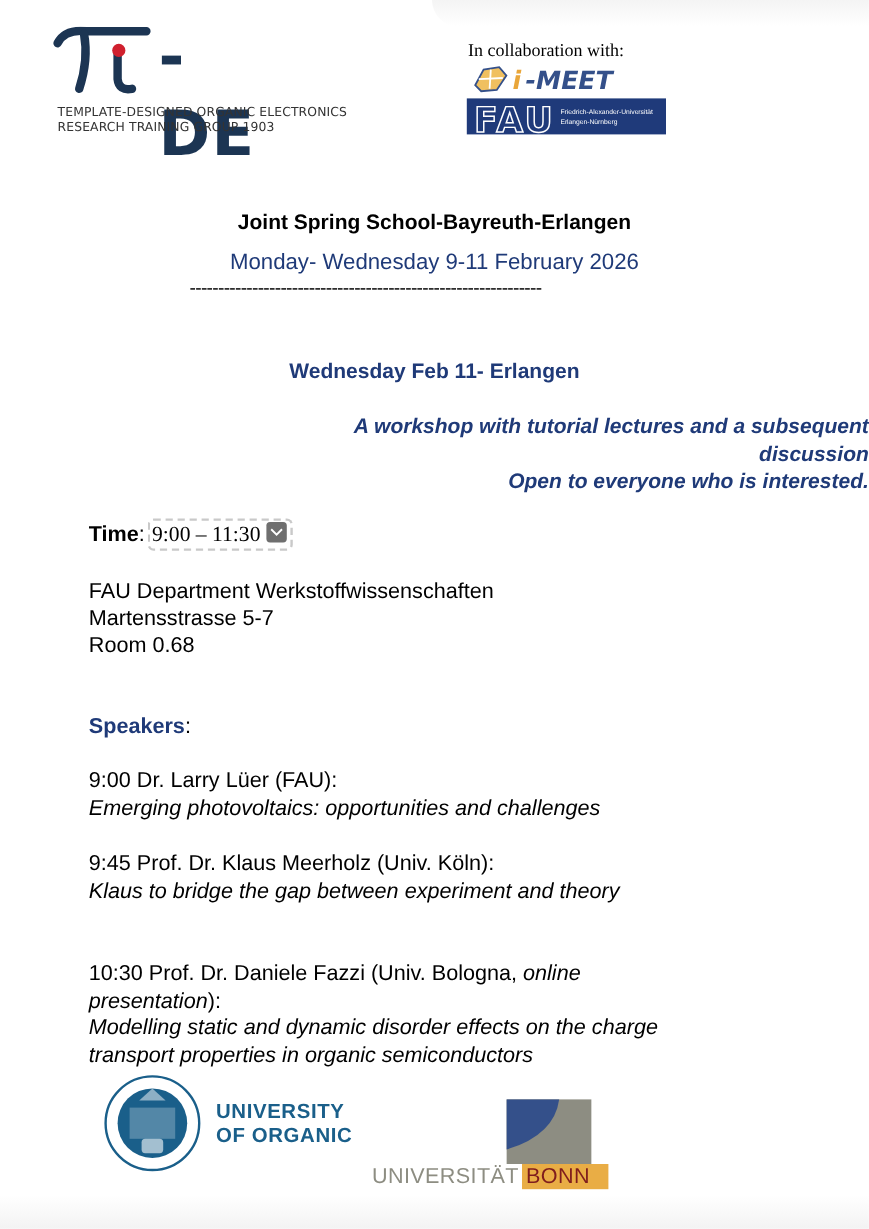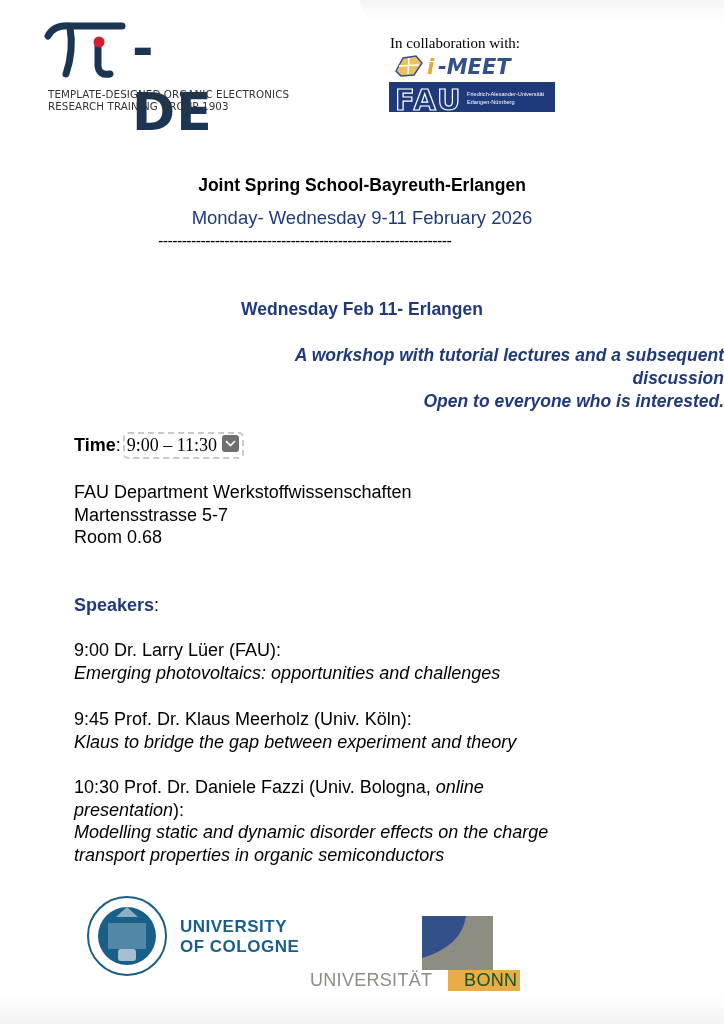--- a/index.html
+++ b/index.html
@@ -94,22 +94,22 @@
   .uoc-text {
     position:absolute; left:180px; top:917px; font-size:17px; font-weight:bold;
     color:#1a5f8a; line-height:20px; letter-spacing:0.5px;
   }
   .bonn-graphic { position:absolute; left:422px; top:916px; width:71px; height:54px; }
   .bonn-text {
     position:absolute; left:310px; top:970px; font-size:18px; color:#8d8d82;
     letter-spacing:0.3px; display:flex; align-items:center;
   }
   .bonn-tag {
-    background:#e9ad45; color:#14532d; padding:0 3px; margin-left:16px; height:21px;
-    line-height:21px; width:66px;text-align:right;
+    background:#e9ad45; color:#7f1d1d; padding:0 3px; margin-left:3px; height:21px;
+    line-height:21px; width:66px;
   }
 </style>
 </head>
 <body>
 
 <div class="topfade"></div>
 
 <div class="pide">
   <div class="pide-mark">
     <svg class="pide-pi" width="90" height="58" viewBox="0 0 90 58">
@@ -178,37 +178,37 @@
 <div class="body-block" style="top:639px;">
   <div>9:00 Dr. Larry Lüer (FAU):</div>
   <div class="it">Emerging photovoltaics: opportunities and challenges</div>
 </div>
 
 <div class="body-block" style="top:708px;">
   <div>9:45 Prof. Dr. Klaus Meerholz (Univ. Köln):</div>
   <div class="it">Klaus to bridge the gap between experiment and theory</div>
 </div>
 
-<div class="body-block" style="top:776px;">
+<div class="body-block" style="top:800px;">
   <div><span>10:30 Prof. Dr. Daniele Fazzi (Univ. Bologna, </span><span class="it">online</span></div>
   <div><span class="it">presentation</span><span>):</span></div>
   <div class="it">Modelling static and dynamic disorder effects on the charge</div>
   <div class="it">transport properties in organic semiconductors</div>
 </div>
 
 <svg class="uoc" width="82" height="82" viewBox="0 0 82 82">
   <circle cx="41" cy="41" r="39" fill="#fff" stroke="#1a5f8a" stroke-width="2"></circle>
   <circle cx="41" cy="41" r="29" fill="#1a5f8a"></circle>
   <rect x="22" y="28" width="38" height="26" fill="#fff" opacity="0.25"></rect>
   <polygon points="30,22 41,12 52,22" fill="#fff" opacity="0.5"></polygon>
   <rect x="32" y="54" width="18" height="12" rx="3" fill="#fff" opacity="0.6"></rect>
 </svg>
 <div class="uoc-text">
   <div>UNIVERSITY</div>
-  <div>OF COLOGNE</div>
+  <div>OF ORGANIC</div>
 </div>
 
 <svg class="bonn-graphic" viewBox="0 0 71 54">
   <rect x="0" y="0" width="71" height="54" fill="#8d8d82"></rect>
   <path d="M0 0 L44 0 Q40 30 0 42 Z" fill="#34508a"></path>
 </svg>
 <div class="bonn-text">
   <span>UNIVERSITÄT</span>
   <span class="bonn-tag">BONN</span>
 </div>

